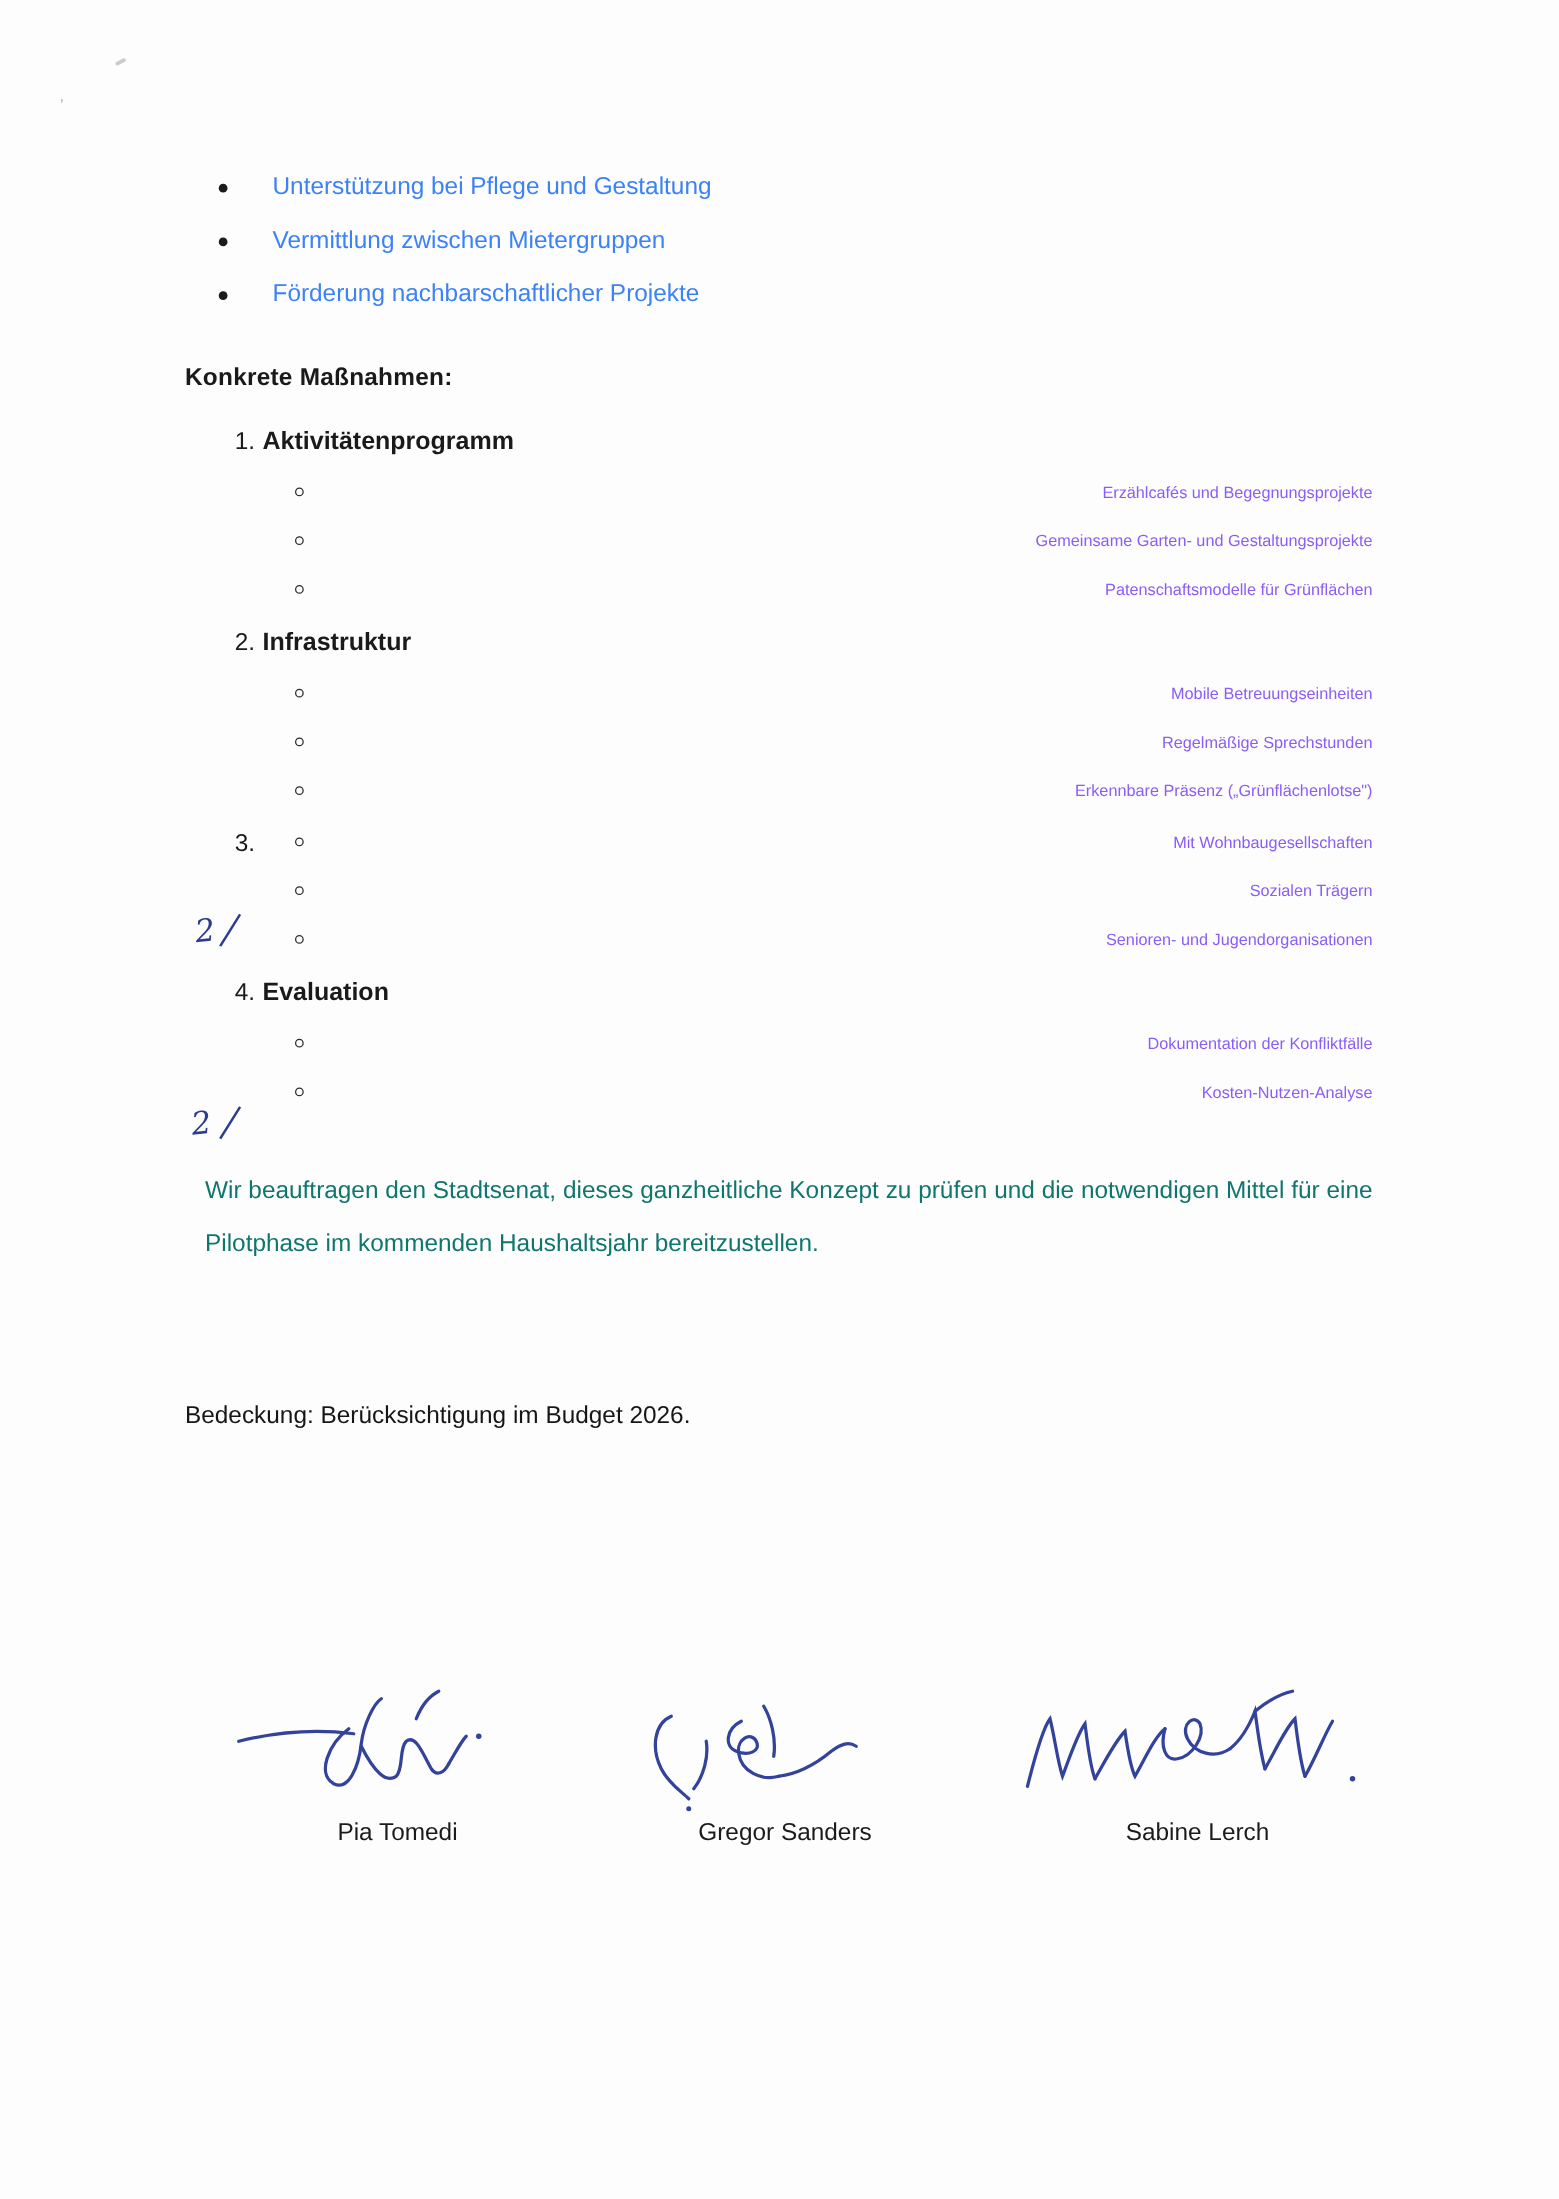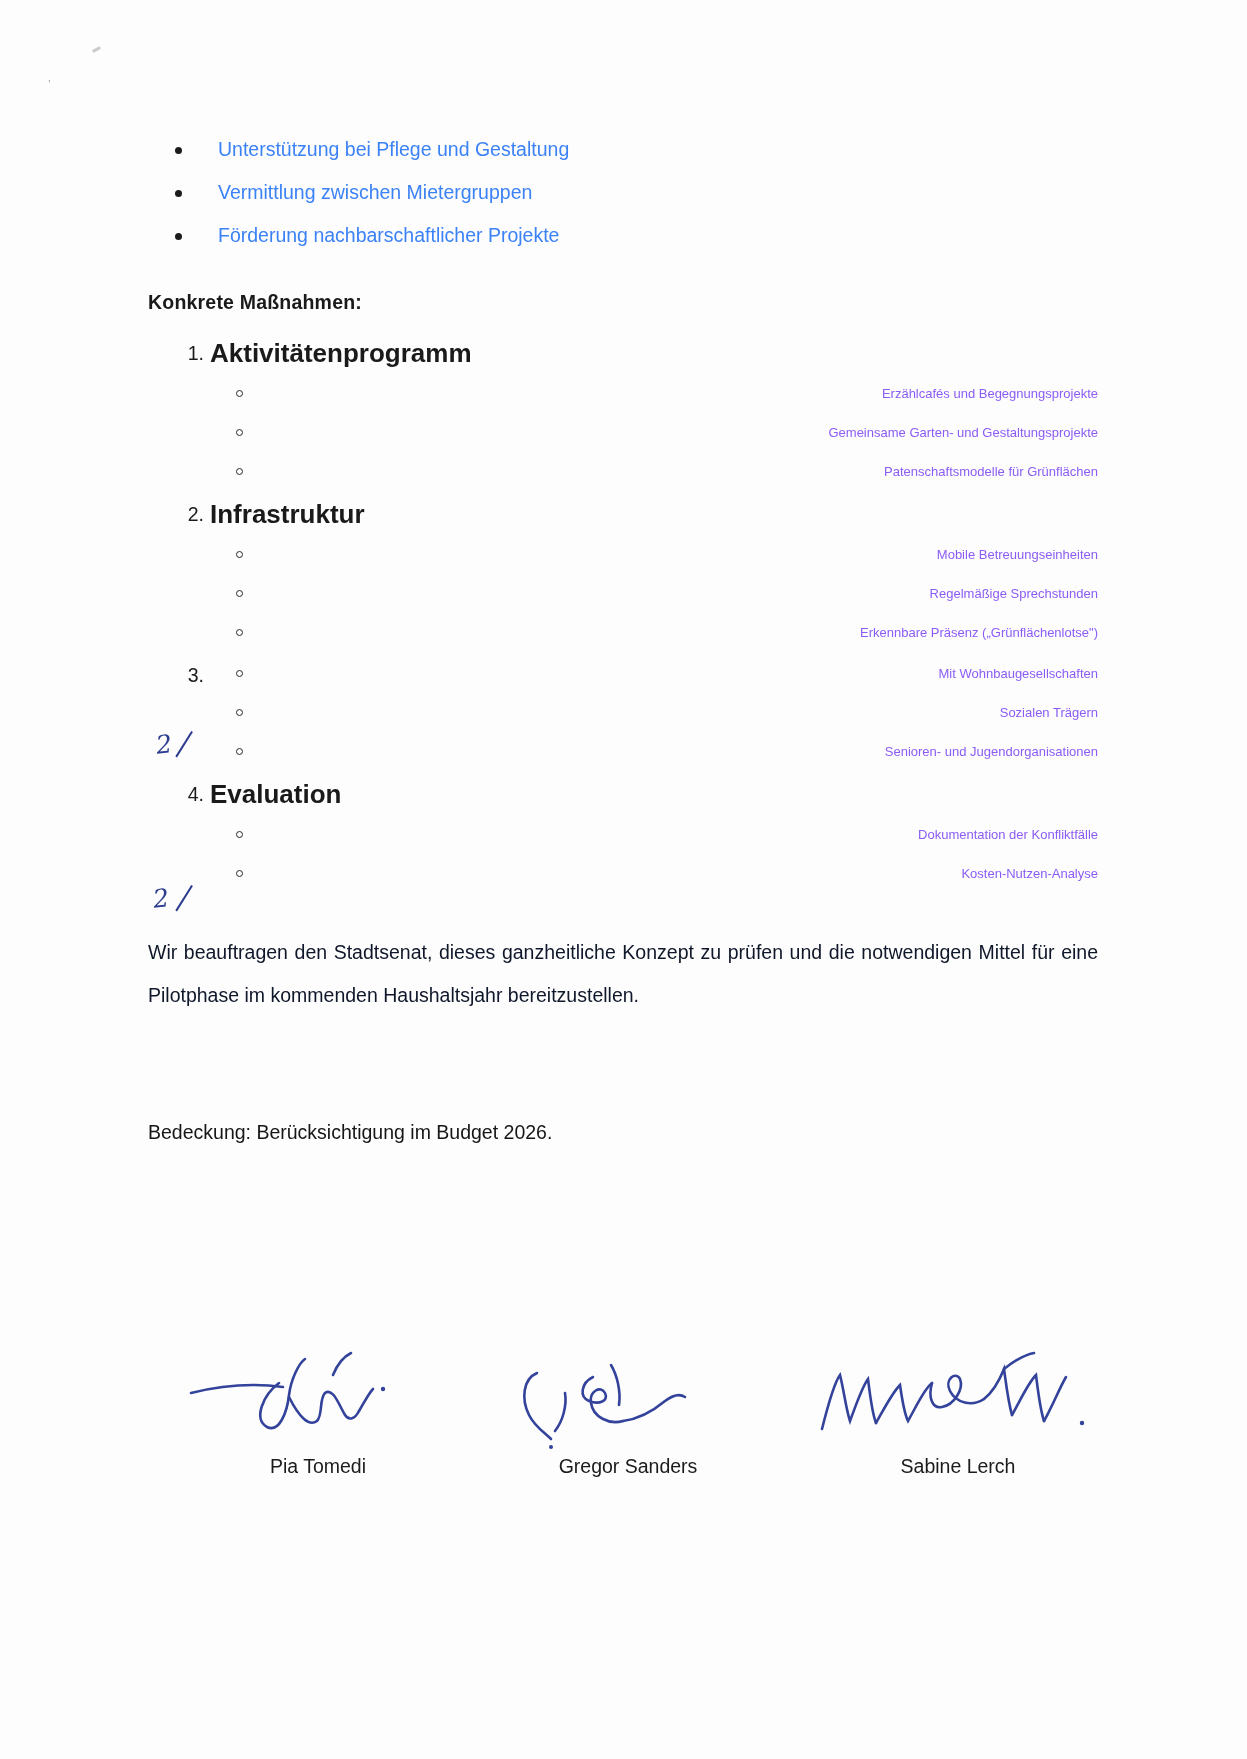--- a/index.html
+++ b/index.html
@@ -99,21 +99,21 @@
     text-align: right;
     font-size: 19.5px;
     line-height: 42px;
     font-weight: normal;
     color: #1b1b1b;
   }
   .num-marker.struck {
     color: #1b1b1b;
   }
   .num-title {
-    font-size: 26px;
+    font-size: 20px;
     line-height: 42px;
     font-weight: bold;
   }
   ul.subs {
     list-style: none;
     margin: 0;
     padding: 0;
   }
   ul.subs > li {
     position: relative;
@@ -151,21 +151,22 @@
     height: 1.6px;
     transform: rotate(-58deg);
     transform-origin: left center;
   }
 
   .body-para {
     font-size: 19.5px;
     line-height: 43px;
     text-align: justify;
     margin-top: 38px;
-    color: #0f172a;
+    color: #0f766e;
+    margin-left: 16px;
   }
   .coverage {
     font-size: 19.5px;
     margin-top: 104px;
     color: #161616;
   }
 
   .signatures {
     position: absolute;
     left: 148px;

